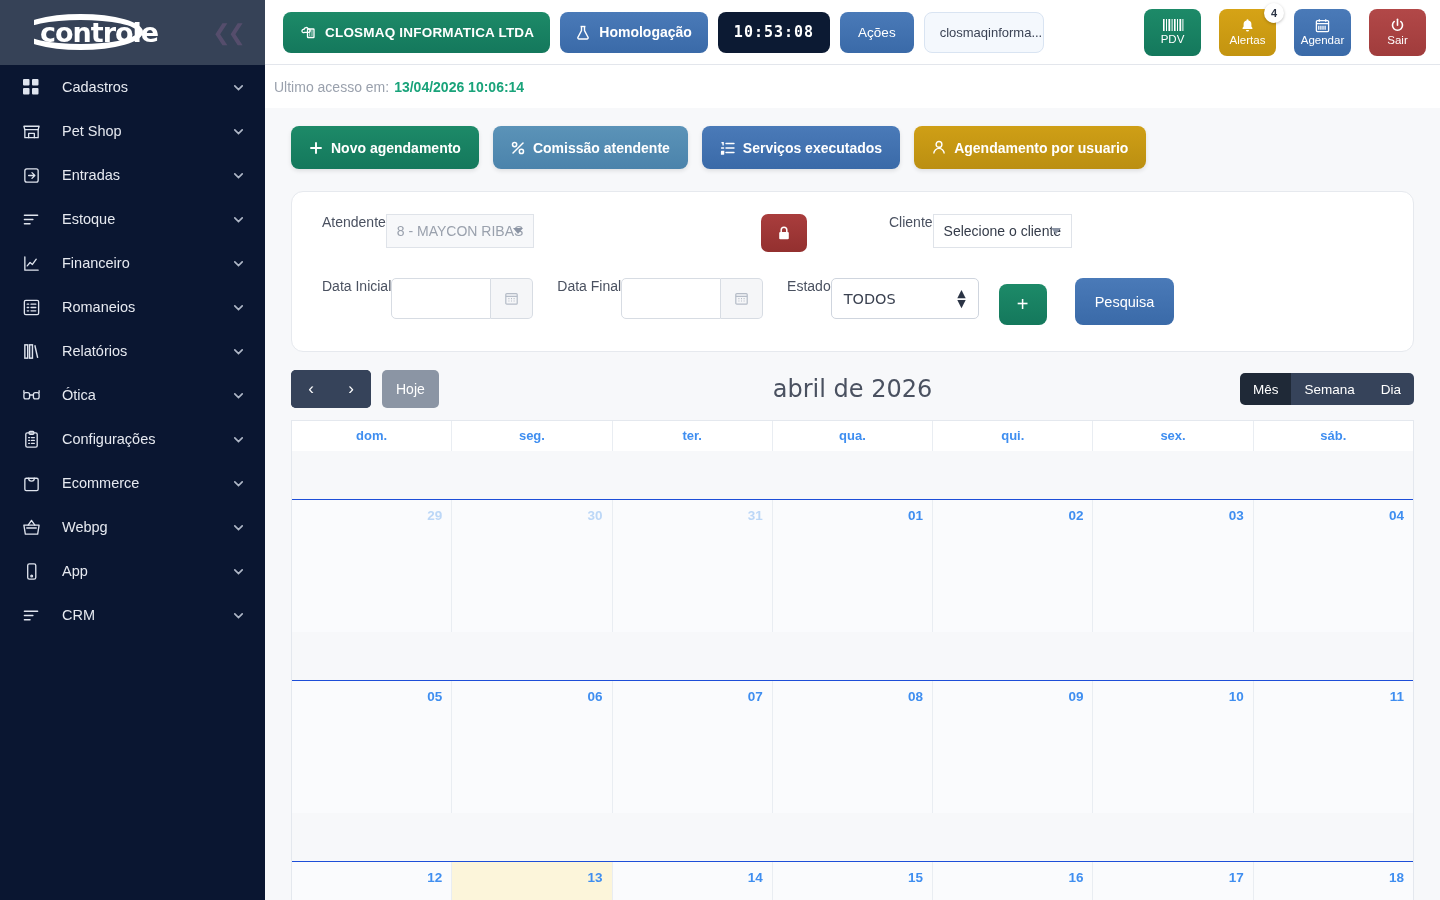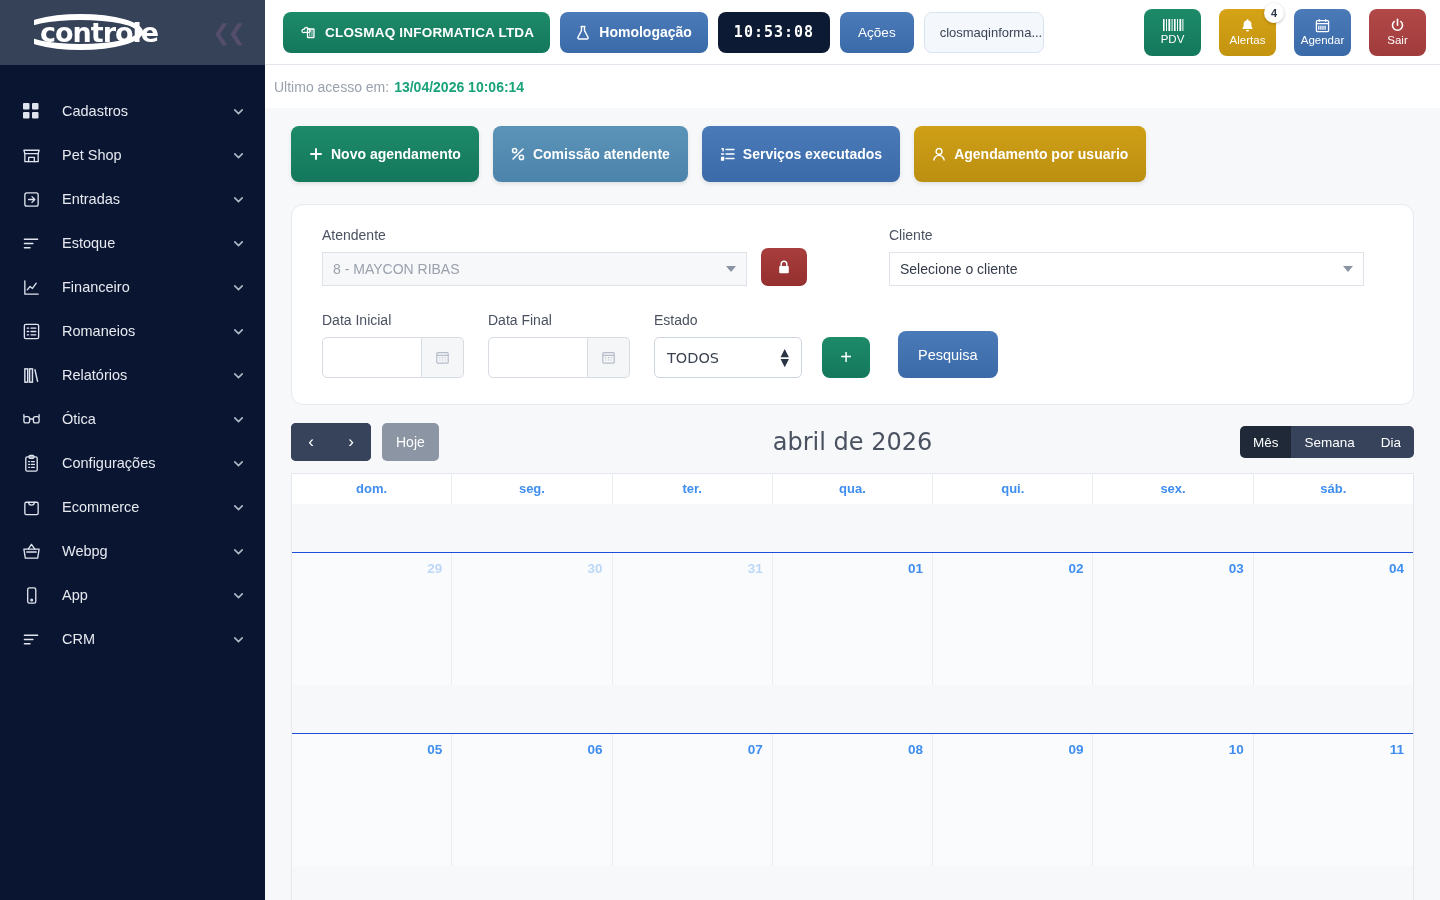--- a/index.html
+++ b/index.html
@@ -32,21 +32,21 @@
   }
   .logo-text {
     position:absolute; left:22px; top:5px;
     font-size: 27px; font-weight: 700; color:#fff; letter-spacing:-1px;
     font-family: "DejaVu Sans", sans-serif;
   }
   .collapse-btn {
     color:#5b5070; font-size:22px; line-height:1; cursor:pointer;
     opacity:.85; letter-spacing:-3px; padding-right:6px;
   }
-  .sb-menu { padding-top: 24px; }
+  .sb-menu { }
   .sb-item {
     display:flex; align-items:center; height:44px; padding:0 20px 0 22px;
     color:#e6e9f0; font-size:14.5px; cursor:pointer;
   }
   .sb-ico {
     width:26px; height:22px; margin-right:14px; flex:0 0 26px;
     display:flex; align-items:center; justify-content:flex-start; color:#dfe4ee;
   }
   .sb-label { flex:1; white-space:nowrap; }
   .sb-chev { color:#aeb6c6; font-size:11px; }
@@ -111,35 +111,35 @@
     height:43px; display:flex; align-items:center; padding-left:9px;
     font-size:14px; color:#9aa1ad; background:#fff;
   }
   .lastaccess b { color:#19a37a; font-weight:700; margin-left:5px; }
 
   
   .content { flex:1; background:#f7f8fa; padding:0 26px; overflow:hidden; }
 
   .actionrow { display:flex; gap:14px; padding-top:18px; }
   .act {
-    height:56px; padding:0 18px; border-radius:8px; color:#fff;
+    height:43px; padding:0 18px; border-radius:8px; color:#fff;
     font-size:14px; font-weight:600; display:flex; align-items:center; gap:8px;
     box-shadow:0 2px 4px rgba(0,0,0,.10);
   }
   .act-new { background: linear-gradient(180deg,#1d8a68,#14785c); }
   .act-com { background: linear-gradient(180deg,#5b93b8,#4b83ab); }
   .act-serv { background: linear-gradient(180deg,#4a7ab8,#3a6aa8); }
   .act-user { background: linear-gradient(180deg,#cf9f16,#bb8f11); }
 
   .panel {
     margin-top:22px; background:#fff; border:1px solid #e6e9ee; border-radius:12px;
     padding:22px 30px 26px 30px;
   }
   .frow { display:flex; }
-  .fgroup { display:flex; flex-direction:column; }
+  .fgroup { display:flex; flex-direction:row; }
   .flabel { font-size:14px; color:#4a5160; margin-bottom:9px; }
   .fselect {
     height:34px; border:1px solid #dfe3e9; border-radius:0; background:#f7f8fa;
     display:flex; align-items:center; padding:0 10px; font-size:14px; color:#9aa1ad;
     position:relative;
   }
   .fselect.active { background:#fff; color:#343b49; border-color:#dfe3e9; }
   .fselect .caret {
     position:absolute; right:10px; top:50%; transform:translateY(-50%);
     width:0;height:0;border-left:5px solid transparent;border-right:5px solid transparent;

